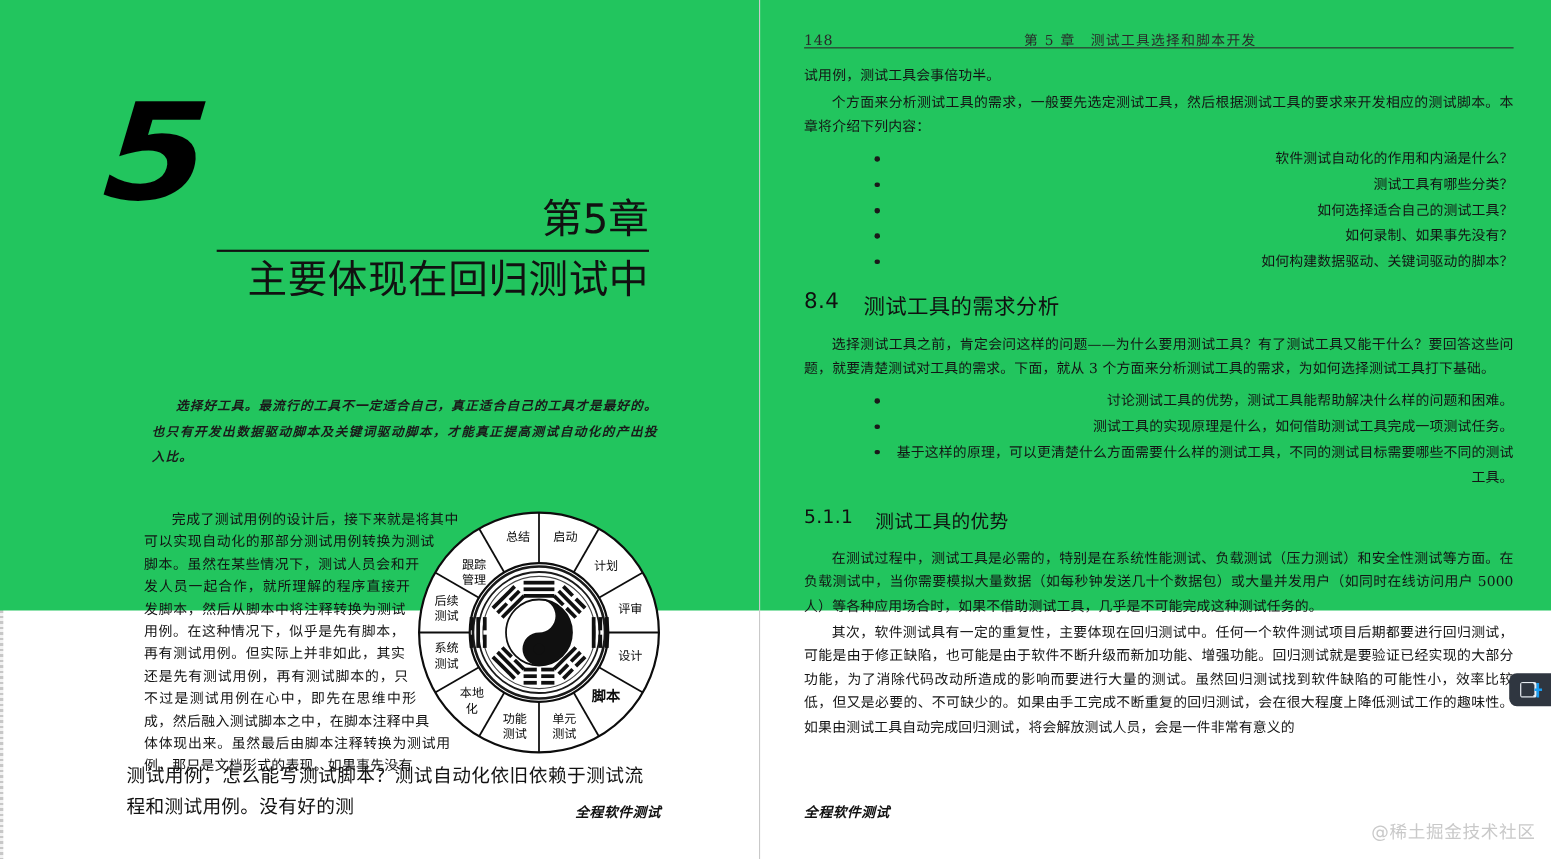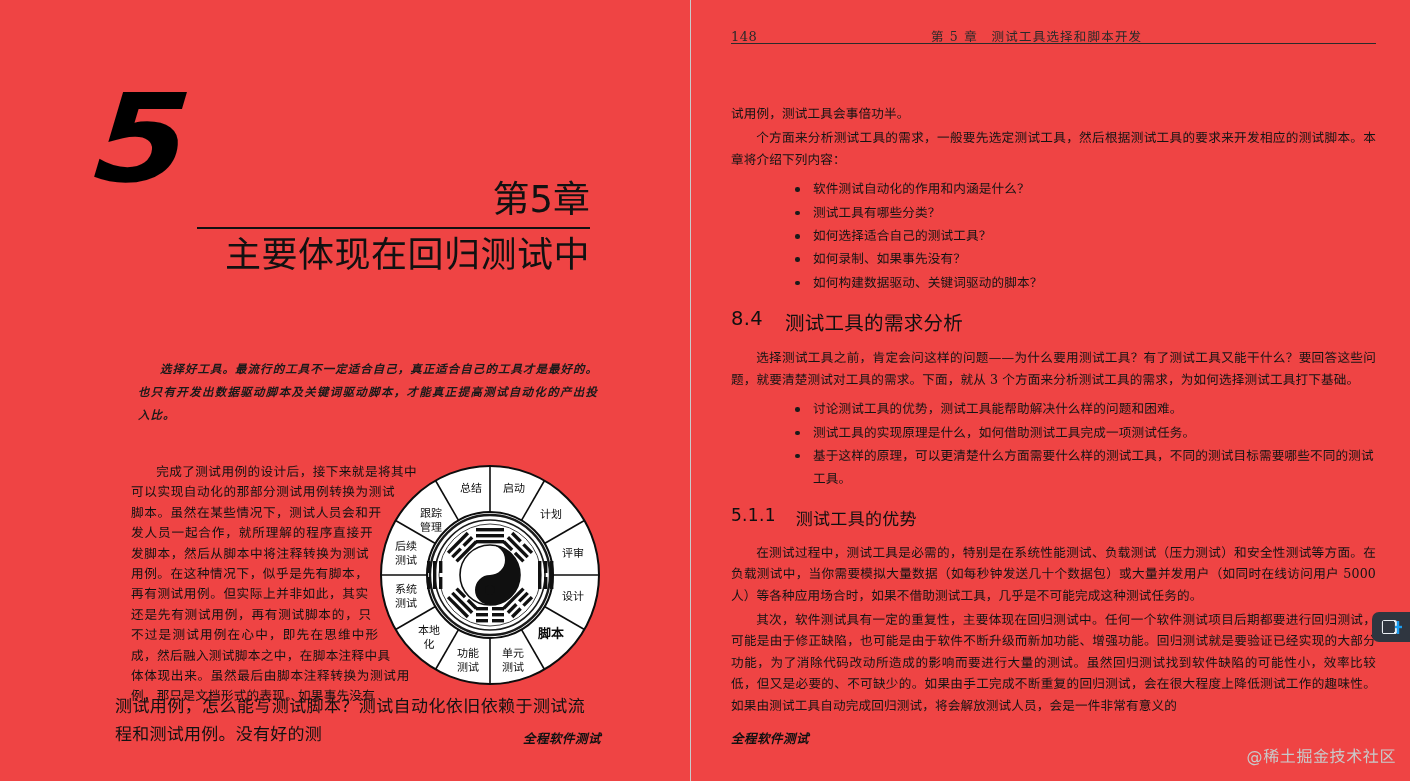--- a/index.html
+++ b/index.html
@@ -25,21 +25,21 @@
       #9a9a9a 0px, #9a9a9a 2px,
       #e8e8e8 2px, #e8e8e8 5px);
     opacity: .55;
   }
 
   
   #spread {
     position: absolute; inset: 0;
     display: flex;
   }
-  .page { position: relative; height: 781px; background:#ef4444; }
+  .page { position: relative; height: 555px; background:#22c55e; }
   #page-left  { width: 690px; }
   #gutter {
     width: 1px; height: 781px;
     background: #c9c9c9;
     flex: 0 0 1px;
   }
   #page-right { width: 719px; }
 
   
   #chapter-number {
@@ -195,34 +195,35 @@
   }
   #rp-body p.para {
     margin: 0 0 3px 0;
     font-size: 12.6px;
     line-height: 1.70;
     letter-spacing: 0.15px;
     text-align: justify;
     text-indent: 2em;
     color: #141414;
   }
-  #rp-body p.para.noindent { text-indent: 0; margin-top: 45px; }
+  #rp-body p.para.noindent { text-indent: 0; }
 
   ul.bullets {
     list-style: none;
     margin: 7px 0 9px 0;
     padding: 0 0 0 62px;
   }
   ul.bullets li {
     position: relative;
     font-size: 12.6px;
     line-height: 1.86;
     letter-spacing: 0.15px;
     color: #141414;
     padding-left: 20px;
+    text-align: right;
   }
   ul.bullets li::before {
     content: "";
     position: absolute;
     left: 2px; top: 10px;
     width: 4.5px; height: 4.5px;
     border-radius: 50%;
     background: #1a1a1a;
   }
   ul.bullets.tight { padding-left: 62px; }

